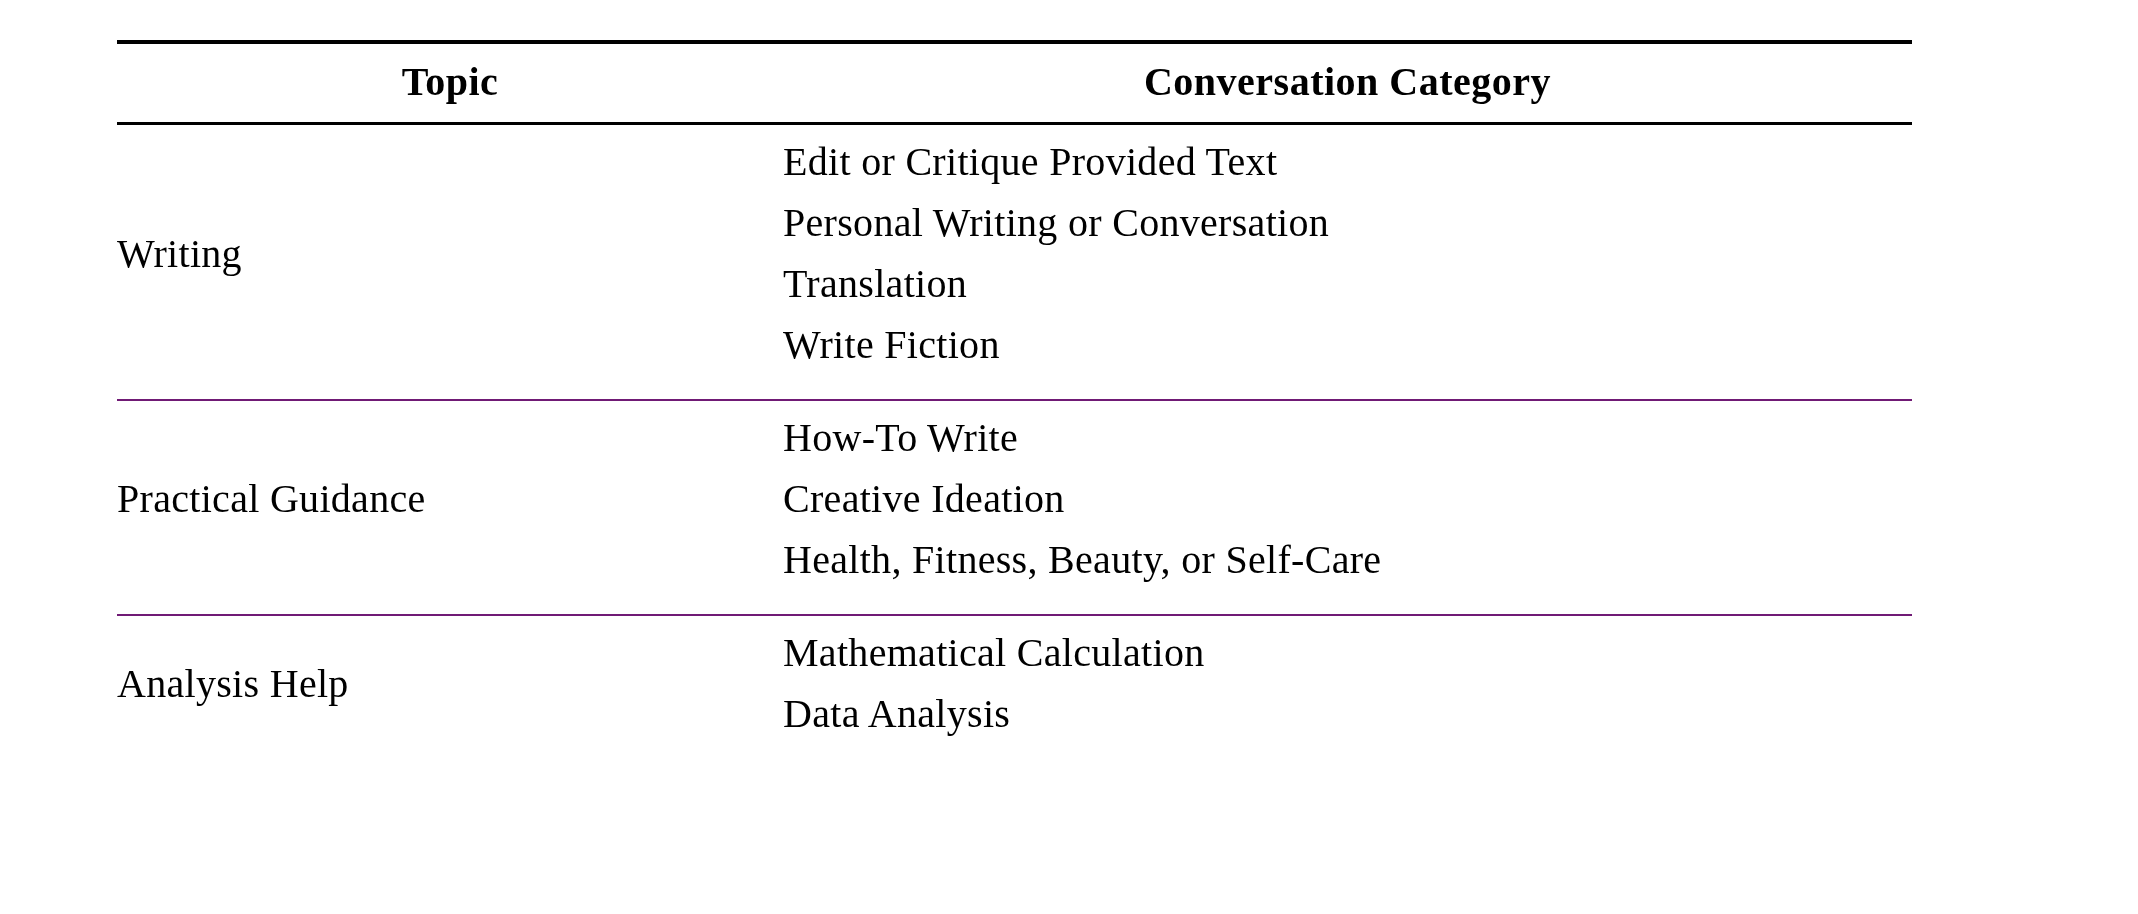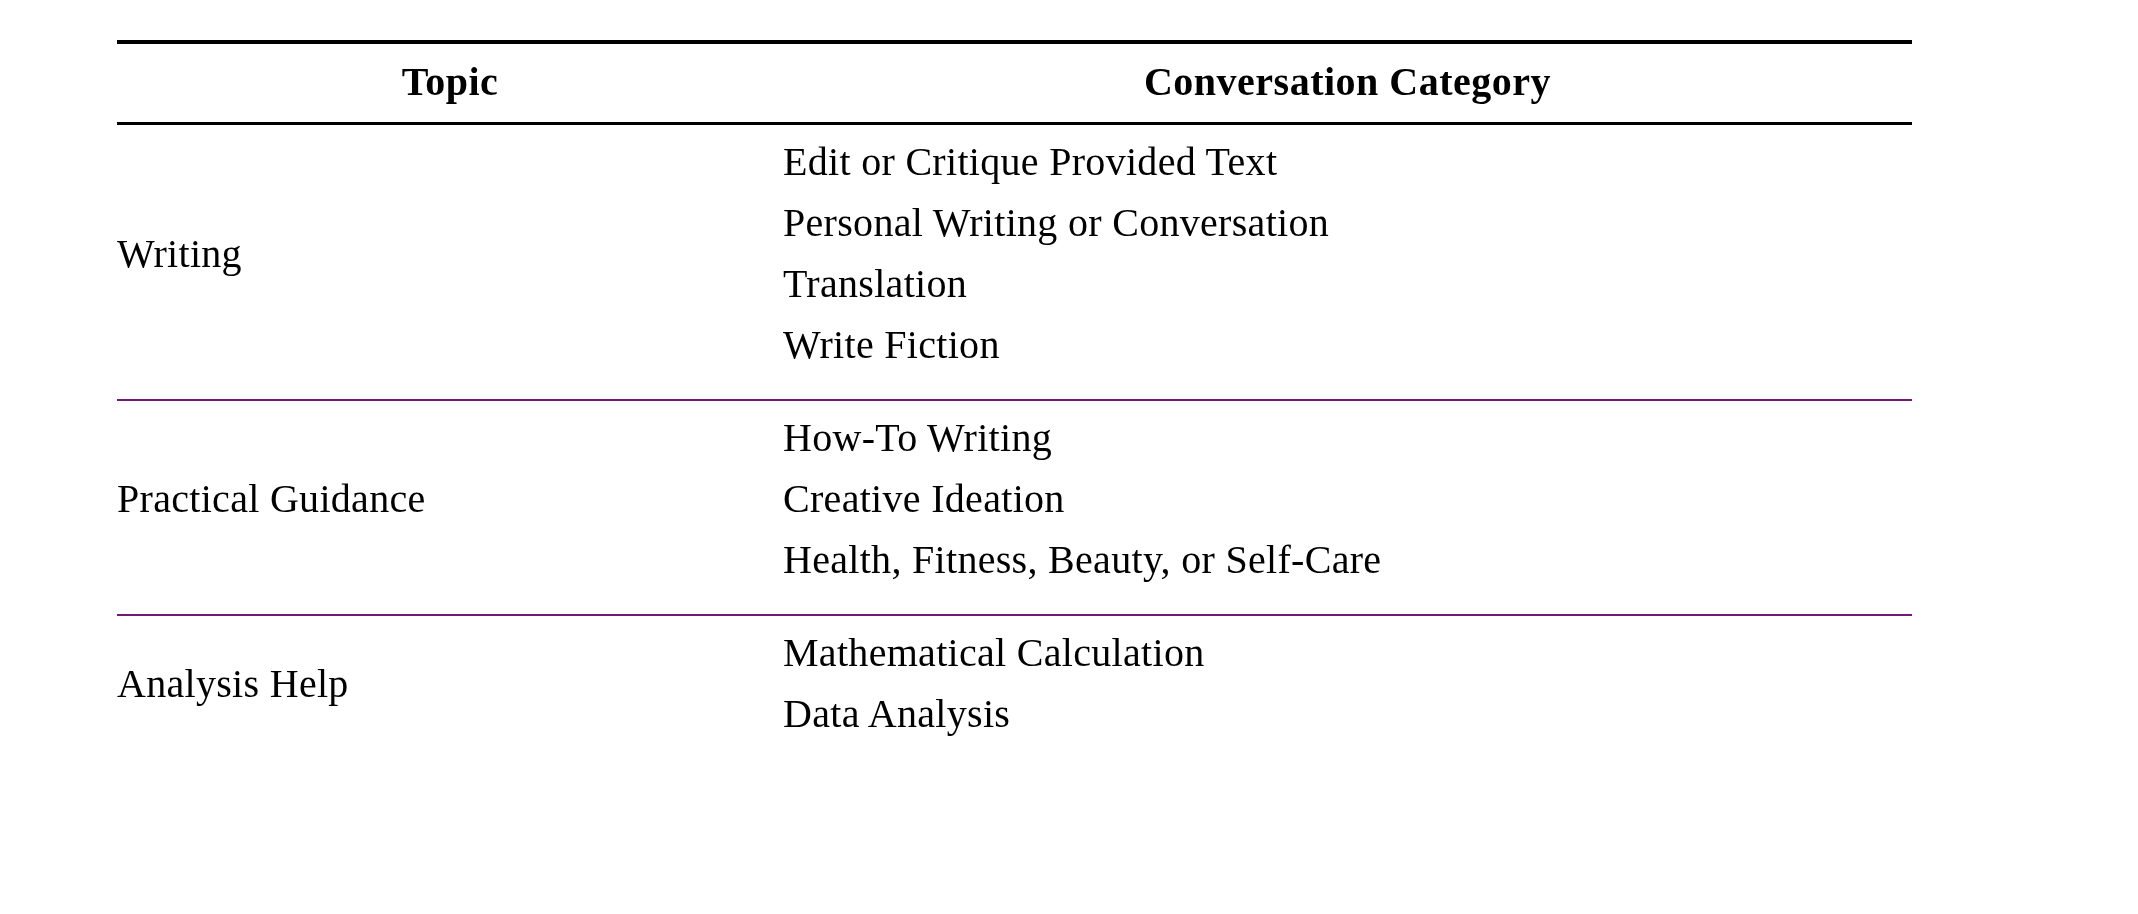--- a/index.html
+++ b/index.html
@@ -64,21 +64,21 @@
         <div class="col2">
           <div class="cat-line">Edit or Critique Provided Text</div>
           <div class="cat-line">Personal Writing or Conversation</div>
           <div class="cat-line">Translation</div>
           <div class="cat-line">Write Fiction</div>
         </div>
       </div>
       <div class="section">
         <div class="col1 topic-cell">Practical Guidance</div>
         <div class="col2">
-          <div class="cat-line">How-To Writing</div>
+          <div class="cat-line">How-To Write</div>
           <div class="cat-line">Creative Ideation</div>
           <div class="cat-line">Health, Fitness, Beauty, or Self-Care</div>
         </div>
       </div>
       <div class="section">
         <div class="col1 topic-cell">Analysis Help</div>
         <div class="col2">
           <div class="cat-line">Mathematical Calculation</div>
           <div class="cat-line">Data Analysis</div>
         </div>

